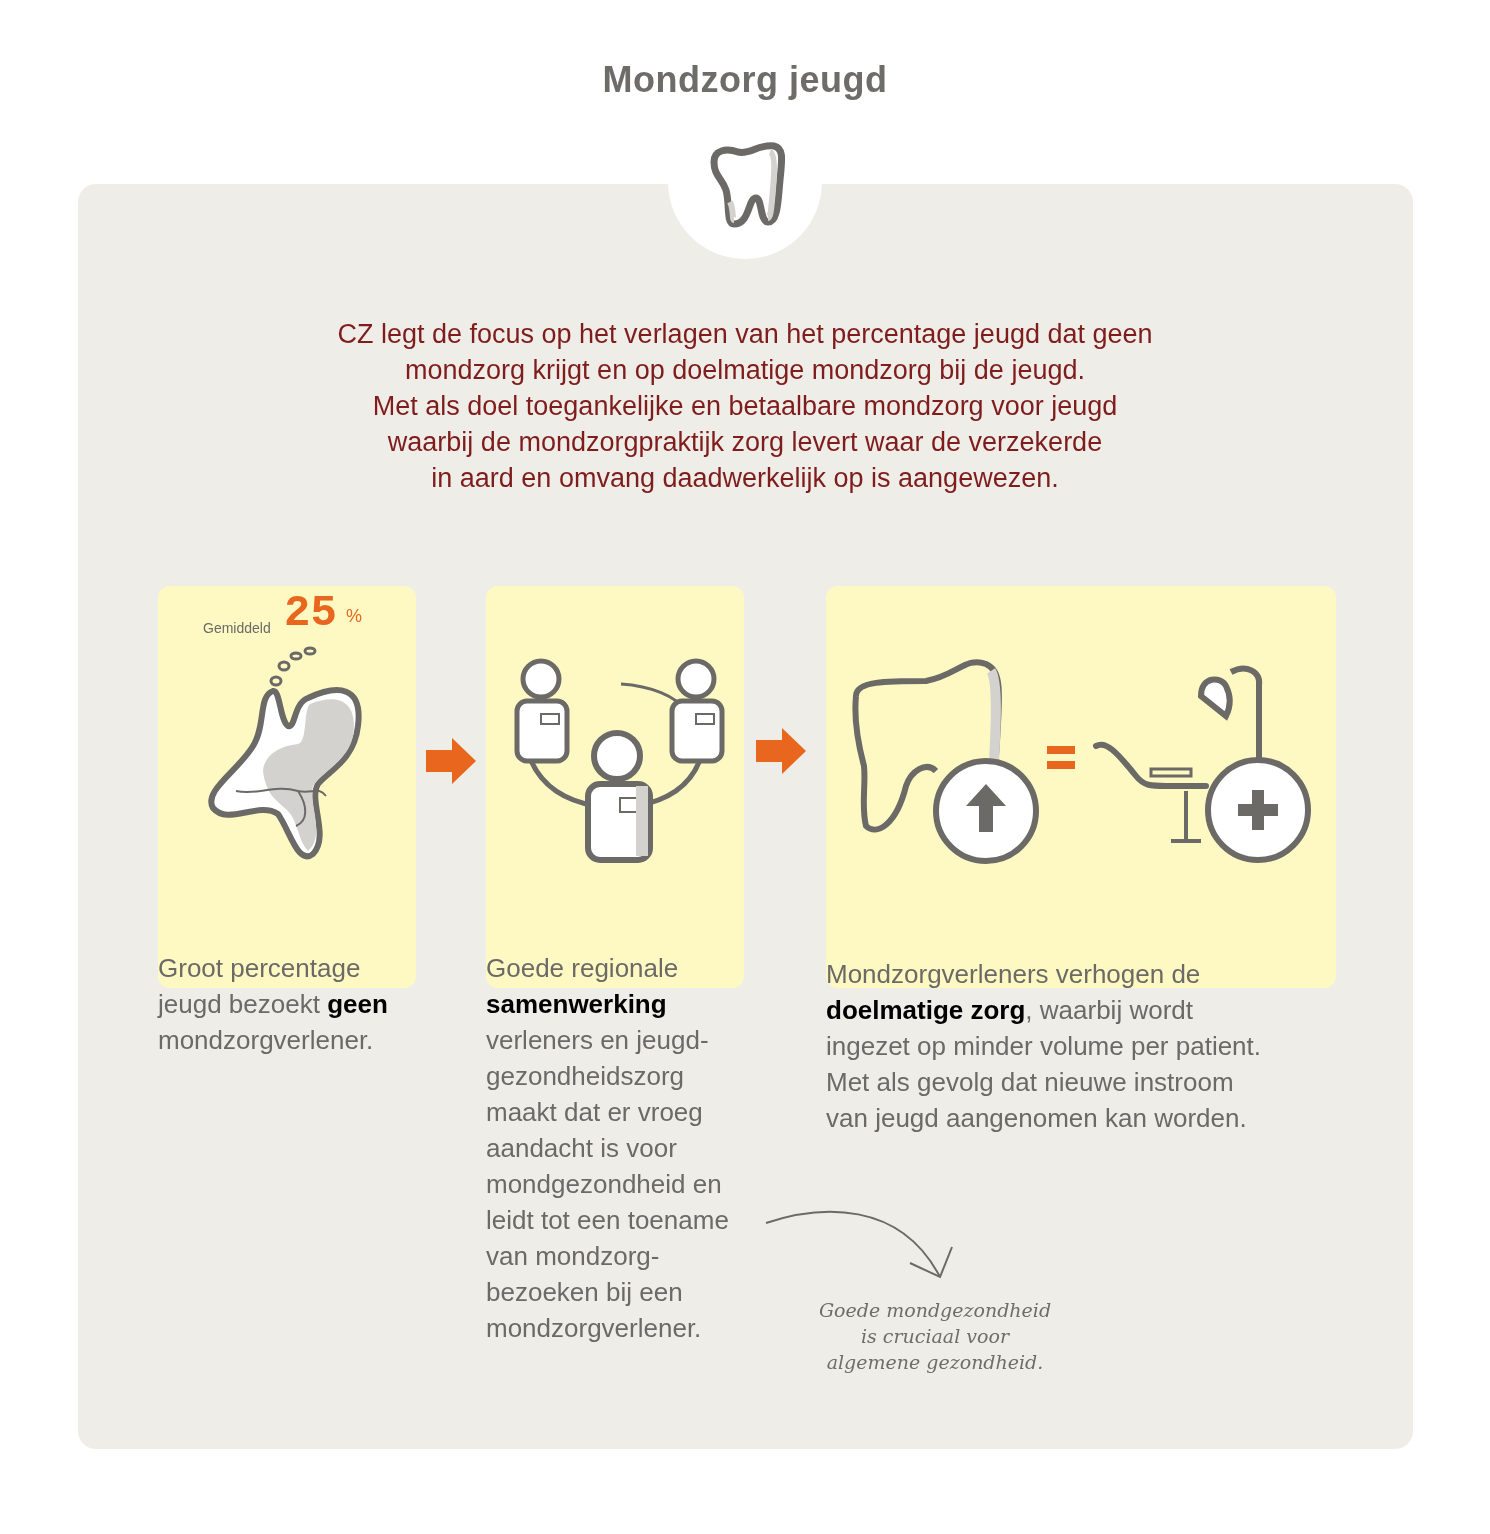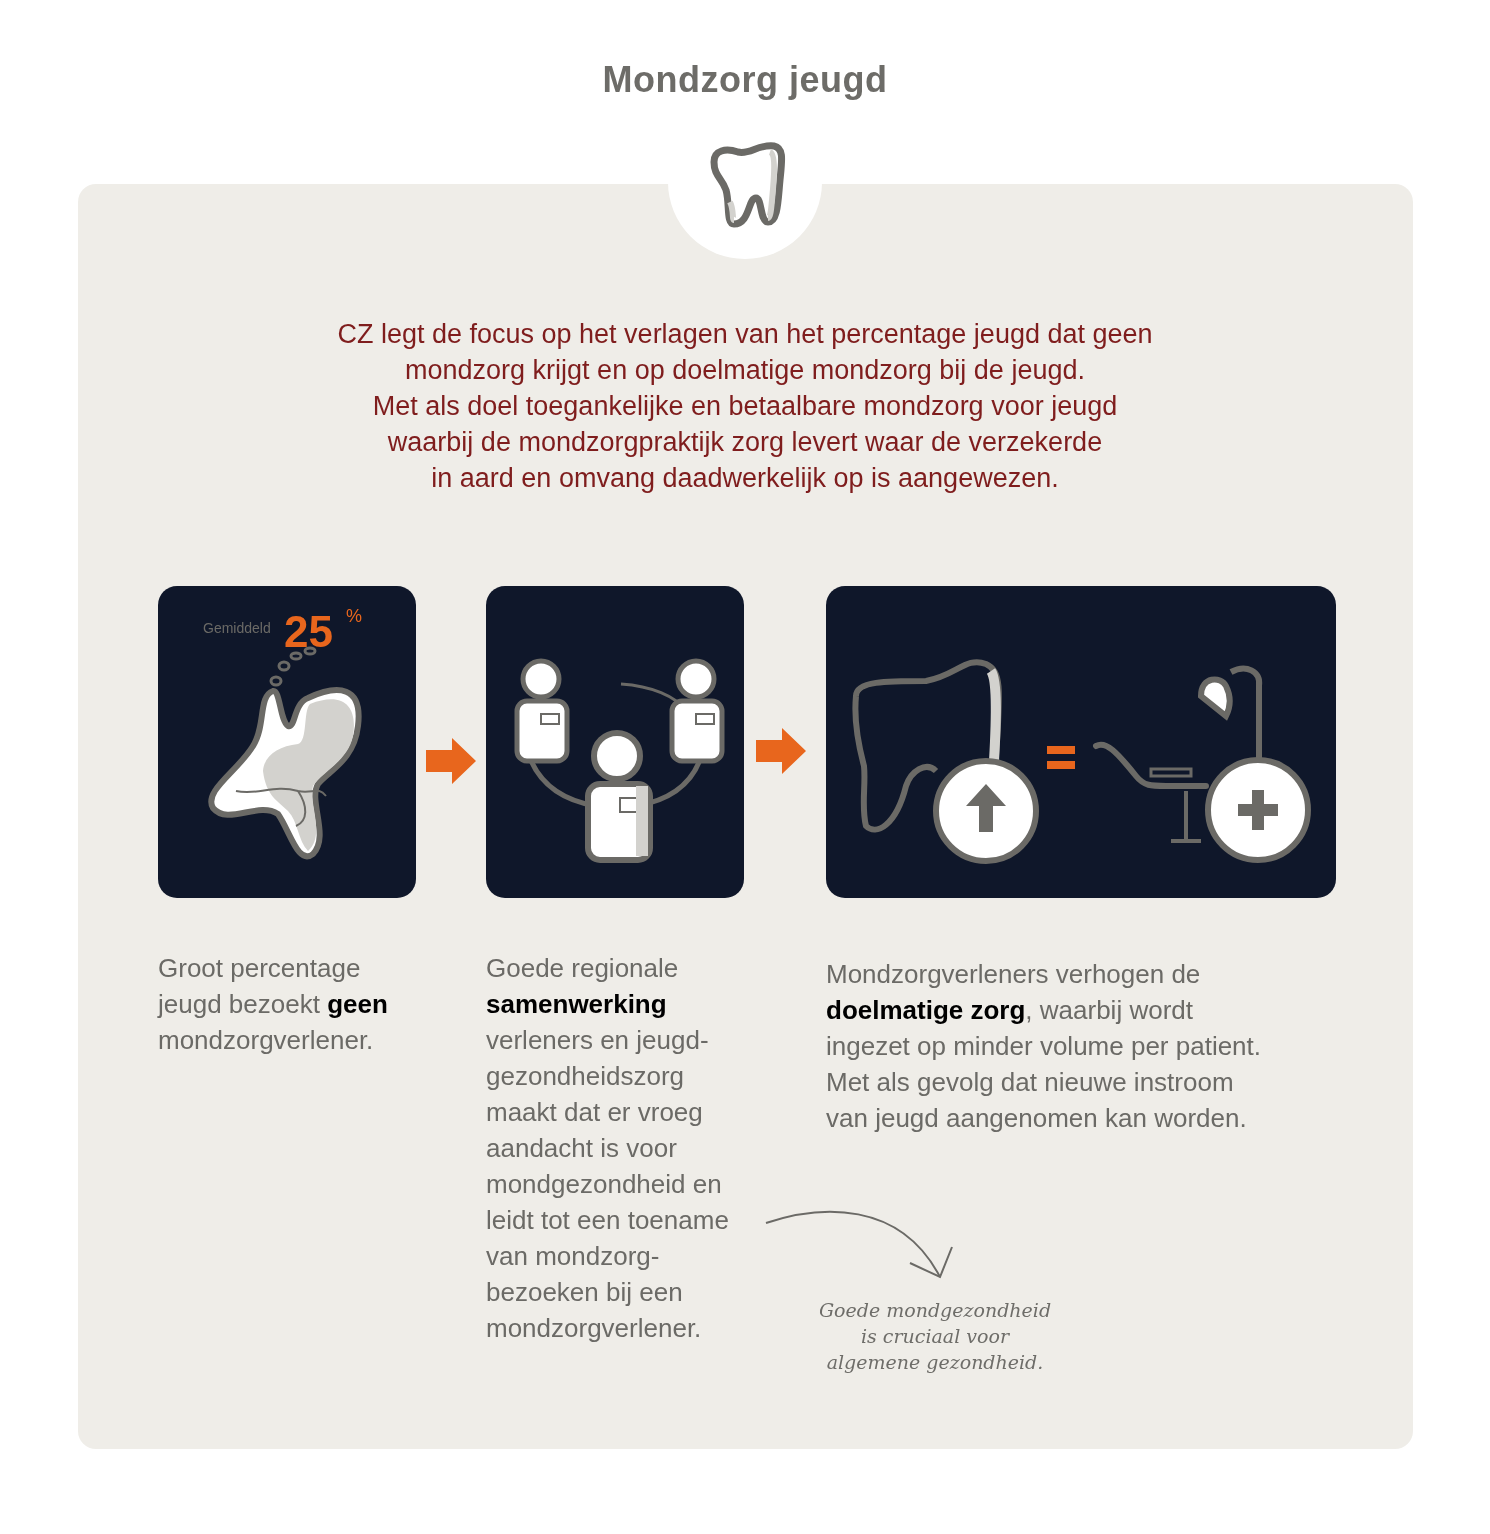--- a/index.html
+++ b/index.html
@@ -7,21 +7,21 @@
          font-family:"Liberation Sans", "DejaVu Sans", sans-serif; color:#6b6a66; }
   .title { position:absolute; left:0; width:1490px; top:44px; text-align:center;
            font-size:36px; font-weight:bold; color:#6d6c68; letter-spacing:0.5px;margin-top:15px; }
   .panel { position:absolute; left:78px; top:184px; width:1335px; height:1265px;
            background:#efede8; border-radius:18px; }
   .badge { position:absolute; left:668px; top:105px; width:154px; height:154px;
            border-radius:50%; background:#ffffff; }
   .tooth-top { position:absolute; left:704px; top:140px; width:84px; height:90px; }
   .intro { position:absolute; left:200px; width:1090px; top:316px; text-align:center;
            font-size:27px; line-height:36px; color:#7f1d1d; }
-  .card { position:absolute; background:#0f172a; border-radius:19px; top:586px; height:312px; }
+  .card { position:absolute; background:#fef9c3; border-radius:12px; top:586px; height:402px; }
   .card svg { position:absolute; left:0; top:0; }
   .arrow { position:absolute; }
   .desc { position:absolute; font-size:26px; line-height:36px; color:#6b6a66; }
   .desc b { color:#000000; }
   .note { position:absolute; left:790px; top:1297px; width:290px; text-align:center;
           font-family:"DejaVu Serif", serif; font-style:italic; font-size:19px; line-height:26px; color:#6e6d69; }
   .gem-label { position:absolute; font-size:14px; color:#6b6a66; }
   .gem-value { position:absolute; font-size:44px; font-weight:bold; color:#e8661d; }
   .gem-pct { position:absolute; font-size:18px; color:#e8661d; }
 </style>
@@ -42,21 +42,21 @@
 <div class="intro">
   <div>CZ legt de focus op het verlagen van het percentage jeugd dat geen</div>
   <div>mondzorg krijgt en op doelmatige mondzorg bij de jeugd.</div>
   <div>Met als doel toegankelijke en betaalbare mondzorg voor jeugd</div>
   <div>waarbij de mondzorgpraktijk zorg levert waar de verzekerde</div>
   <div>in aard en omvang daadwerkelijk op is aangewezen.</div>
 </div>
 
 <div class="card" style="left:158px;width:258px;">
   <span class="gem-label" style="left:45px;top:34px;">Gemiddeld</span>
-  <span class="gem-value" style="left:126px;top:21px;">25</span>
+  <span class="gem-value" style="left:126px;top:2px;font-family:Liberation Mono, monospace;">25</span>
   <span class="gem-pct" style="left:188px;top:20px;">%</span>
   <svg width="258" height="338">
     <path d="M150 112 C180 98 205 100 200 140 C196 175 170 185 160 198 C150 215 172 250 155 268 C140 280 132 245 120 228 C100 215 70 240 55 222 C45 205 80 185 95 160 C108 140 100 110 115 105 C122 103 122 135 130 140 C138 142 135 118 150 112 Z" fill="#ffffff" stroke="#6b6a66" stroke-width="6" stroke-linejoin="round"></path>
     <path d="M152 118 C185 105 200 120 195 150 C190 175 165 185 155 200 C150 215 168 250 150 265 C140 255 140 235 130 225 C120 215 108 210 105 185 C106 170 120 160 140 158 C150 155 145 125 152 118 Z" fill="#d3d2ce"></path>
     <path d="M78 205 C100 210 115 198 140 205 C155 208 160 200 168 210" fill="none" stroke="#6b6a66" stroke-width="2"></path>
     <path d="M140 205 C150 220 150 235 138 240" fill="none" stroke="#6b6a66" stroke-width="2"></path>
     <ellipse cx="118" cy="95" rx="5" ry="4" fill="none" stroke="#6b6a66" stroke-width="3"></ellipse>
     <ellipse cx="126" cy="80" rx="5" ry="4" fill="none" stroke="#6b6a66" stroke-width="3"></ellipse>
     <ellipse cx="138" cy="70" rx="5" ry="3" fill="none" stroke="#6b6a66" stroke-width="3"></ellipse>
     <ellipse cx="152" cy="65" rx="5" ry="3" fill="none" stroke="#6b6a66" stroke-width="3"></ellipse>

